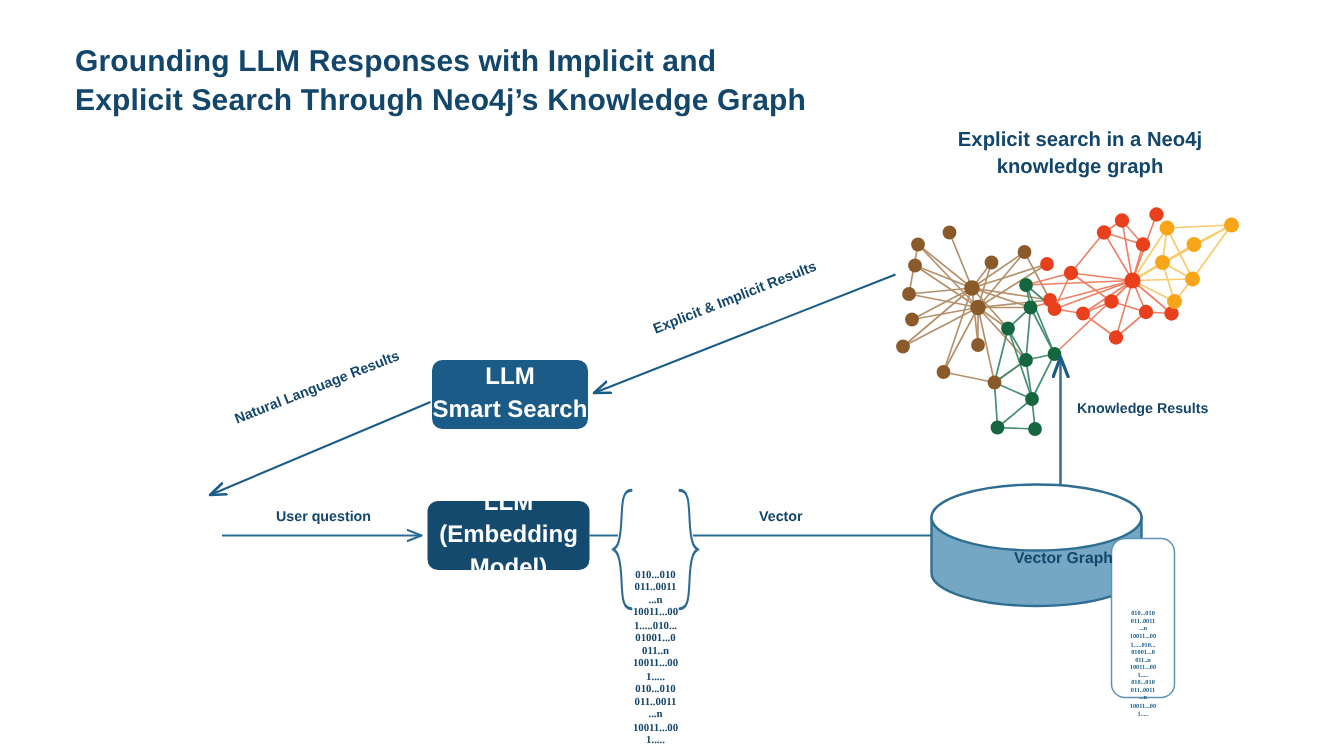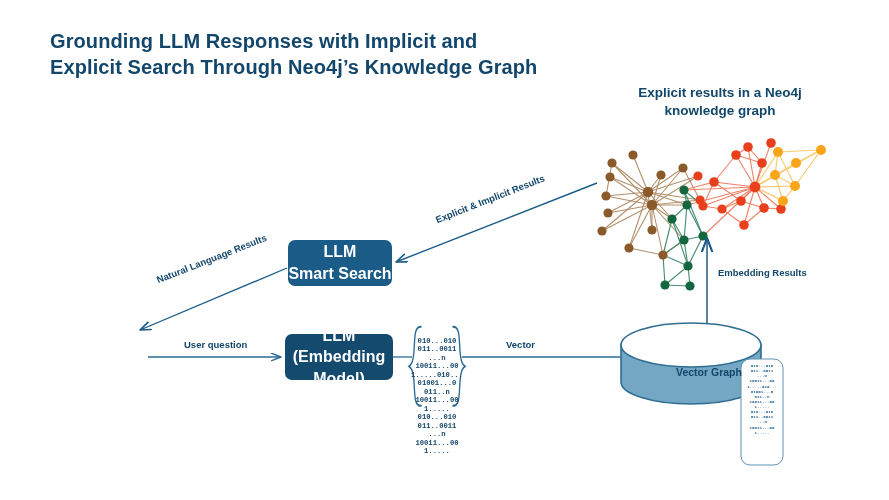--- a/index.html
+++ b/index.html
@@ -87,26 +87,27 @@
     transform-origin: left top;
   }
   #lbl-explicit {
     left: 434px; top: 215px;
     transform: rotate(-21.5deg);
     transform-origin: left top;
   }
 
   .binary-block {
     position: absolute;
-    font-family: Liberation Mono, monospace;
+    font-family: Liberation Serif, serif;
     font-weight: bold;
     color: #12466b;
     text-align: center;
     line-height: 1.18;
     white-space: pre-line;
+    margin-top: 42px;
   }
   #binary-main {
     left: 411px;
     top: 337px;
     width: 52px;
     font-size: 7.2px;
   }
   #binary-mini {
     left: 744px;
     top: 364px;
@@ -126,21 +127,21 @@
   svg { position: absolute; left: 0; top: 0; }
 </style>
 </head>
 <body>
 
 <div id="stage">
 
   <div class="title">Grounding LLM Responses with Implicit and
 Explicit Search Through Neo4j’s Knowledge Graph</div>
 
-  <div class="kg-caption">Explicit results in a Neo4j
+  <div class="kg-caption">Explicit search in a Neo4j
 knowledge graph</div>
 
   <svg width="889" height="500" viewBox="0 0 889 500">
     <defs>
       <marker id="ah" markerWidth="9" markerHeight="9" refX="7.6" refY="3.2" orient="auto">
         <path d="M0.4,0.4 L7.6,3.2 L0.4,6.0" fill="none" stroke="#2a6b95" stroke-width="1.1" stroke-linecap="round" stroke-linejoin="round"></path>
       </marker>
       <marker id="ah2" markerWidth="10" markerHeight="10" refX="8.2" refY="3.4" orient="auto">
         <path d="M0.4,0.5 L8.2,3.4 L0.4,6.4" fill="none" stroke="#1a5b87" stroke-width="1.25" stroke-linecap="round" stroke-linejoin="round"></path>
       </marker>
@@ -334,21 +335,21 @@
   <div class="node-box" id="box-embedding">LLM
 (Embedding Model)</div>
 
   <div class="node-box" id="box-smartsearch">LLM
 Smart Search</div>
 
   <div class="edge-label" id="lbl-user-question">User question</div>
 
   <div class="edge-label" id="lbl-vector">Vector</div>
 
-  <div class="edge-label" id="lbl-implicit">Embedding Results</div>
+  <div class="edge-label" id="lbl-implicit">Knowledge Results</div>
 
   <div class="edge-label" id="lbl-natural">Natural Language Results</div>
 
   <div class="edge-label" id="lbl-explicit">Explicit &amp; Implicit Results</div>
 
 
   <div class="binary-block" id="binary-main">010...010
 011..0011
 ...n
 10011...00

